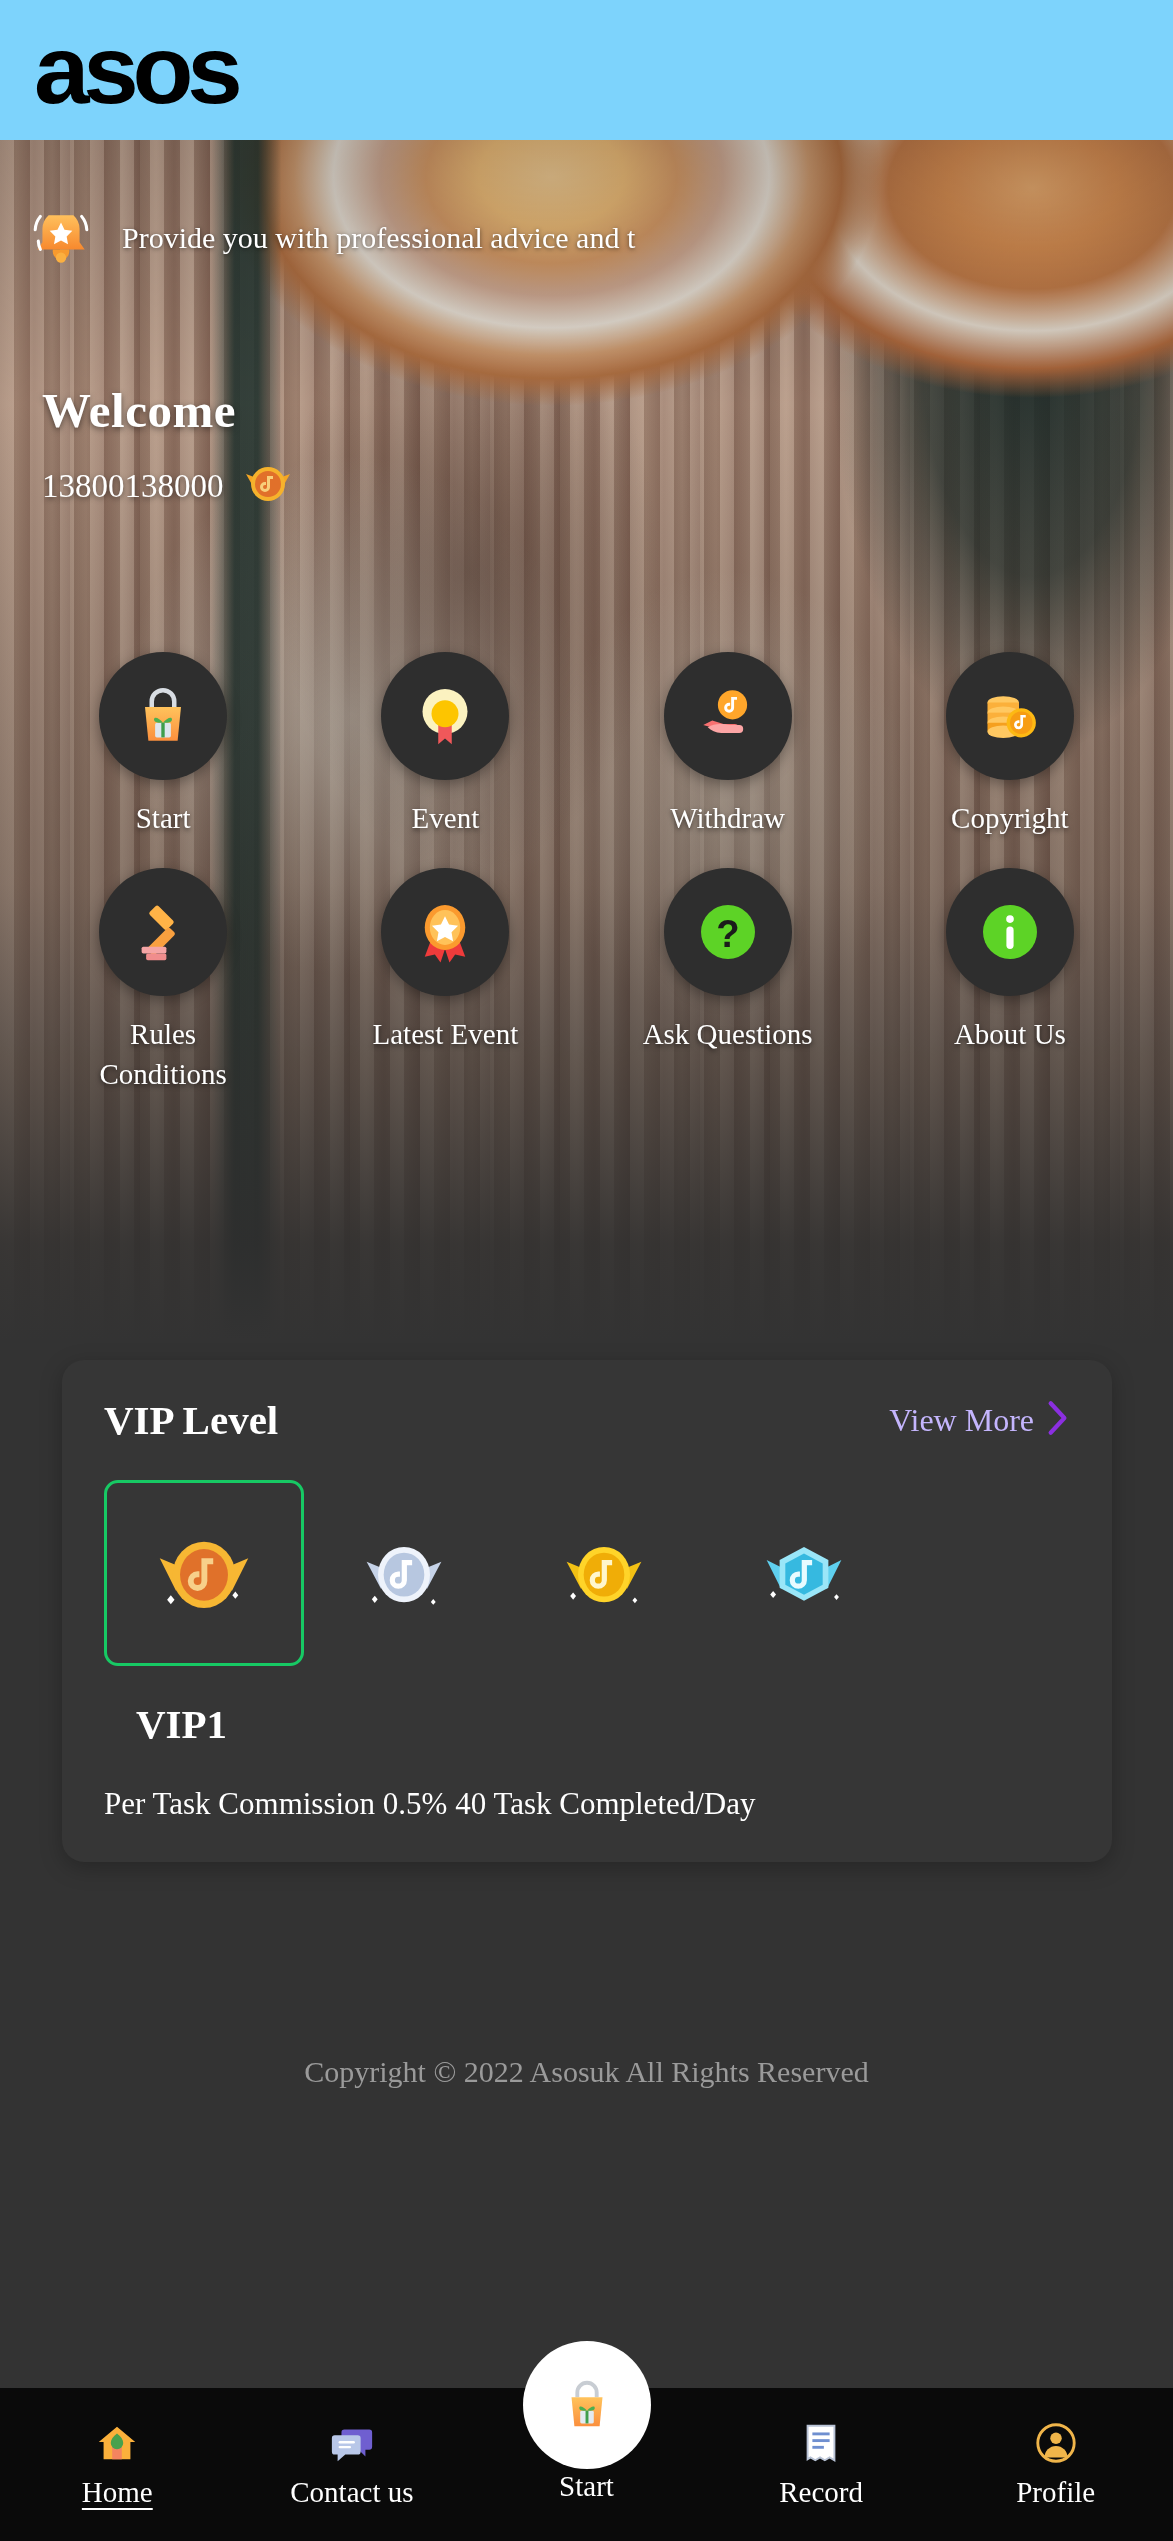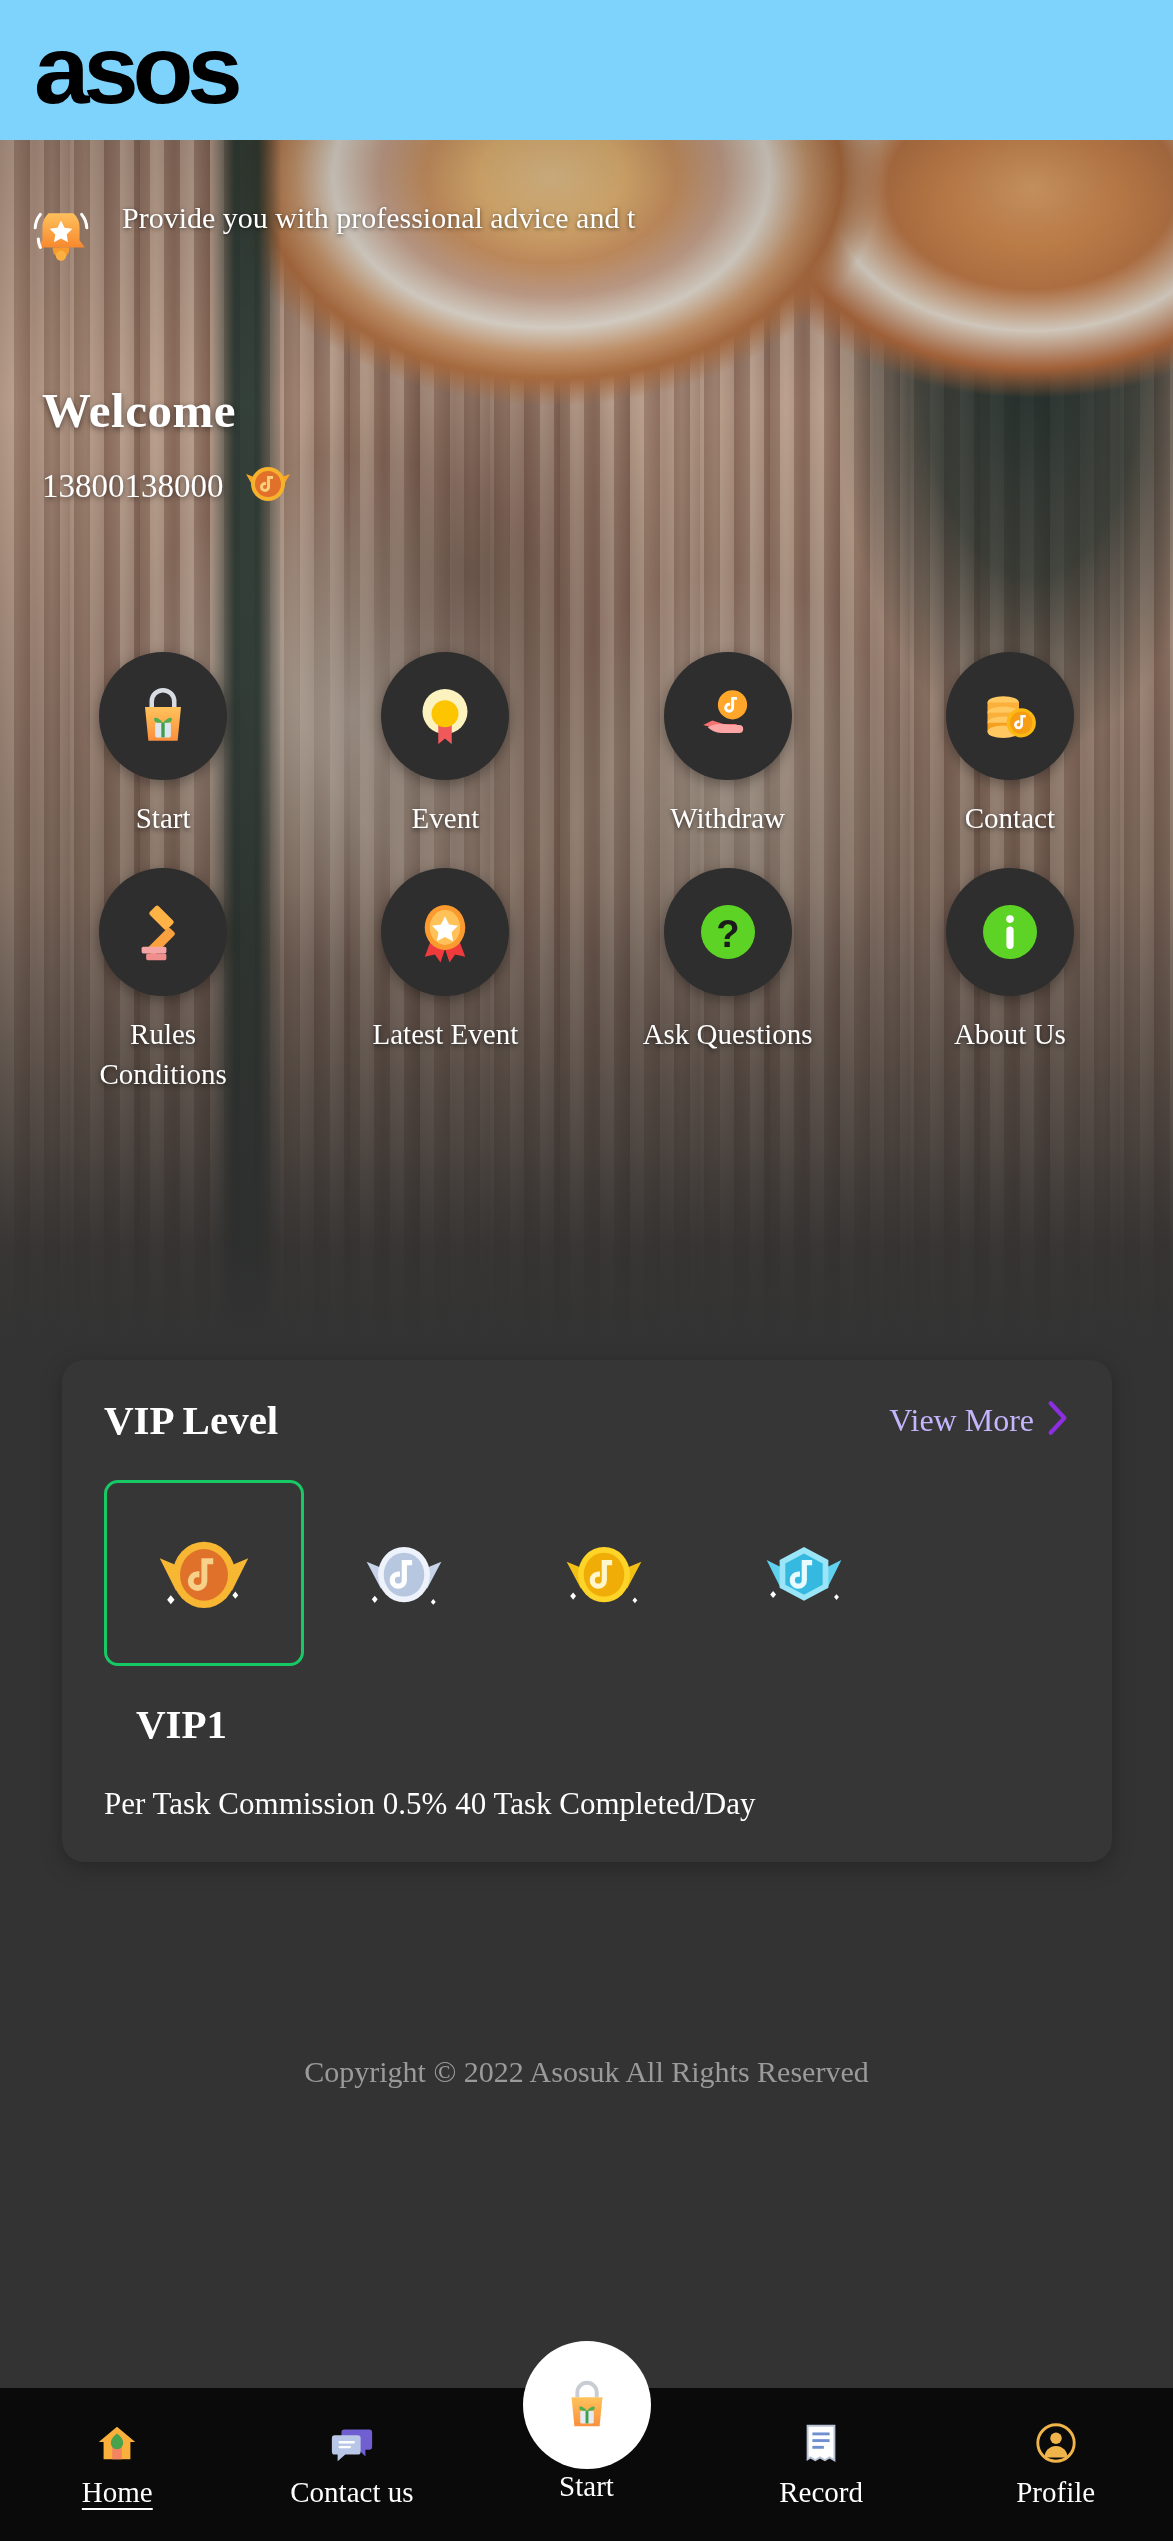--- a/index.html
+++ b/index.html
@@ -80,20 +80,21 @@
       linear-gradient(180deg, rgba(0,0,0,.18) 0%, rgba(0,0,0,.05) 22%, rgba(30,28,26,.35) 62%, rgba(45,45,45,.92) 92%, #333 100%);
   }
 
   
   .notice-bar {
     position: absolute;
     top: 60px; left: 0;
     width: 1173px;
     height: 76px;
     display: flex;
+    align-items: center;
     padding: 0 22px;
     overflow: hidden;
   }
   .bell-wrap { position: relative; width: 78px; height: 72px; flex: 0 0 78px; }
   .bell-wrap svg { position: absolute; top: 2px; left: 6px; }
   .notice-text {
     margin-left: 22px;
     color: #ffffff;
     font-size: 30px;
     line-height: 1.2;
@@ -378,21 +379,21 @@
             <ellipse cx="26" cy="29" rx="14" ry="5.5" fill="#ffc861"></ellipse>
             <rect x="12" y="29" width="28" height="9" fill="#fbb03b"></rect>
             <ellipse cx="26" cy="38" rx="14" ry="5.5" fill="#ffc861"></ellipse>
             <rect x="12" y="38" width="28" height="8" fill="#f5a01f"></rect>
             <ellipse cx="26" cy="46" rx="14" ry="5.5" fill="#ffc861"></ellipse>
             <circle cx="42" cy="38" r="13" fill="#fdb913"></circle>
             <circle cx="42" cy="38" r="10" fill="#f79d13"></circle>
             <path d="M39 31 h7 v2.4 h-2.4 v6.4 a4 4 0 1 1 -4 -4 h.8 v2.4 h-.8 a1.6 1.6 0 1 0 1.6 1.6 v-8.8 z" fill="#fff"></path>
           </svg>
         </div>
-        <div class="menu-label">Contact</div>
+        <div class="menu-label">Copyright</div>
       </div>
 
       <div class="menu-item menu-row-2">
         <div class="menu-circle">
           <svg width="72" height="72" viewBox="0 0 64 64">
             <rect x="20" y="14" width="22" height="11" rx="2" fill="#ffb347" transform="rotate(45 31 19)"></rect>
             <rect x="26" y="26" width="9" height="28" rx="2.5" fill="#f9a03f" transform="rotate(45 30 40)"></rect>
             <rect x="13" y="45" width="22" height="6" rx="1.5" fill="#f5a5a5"></rect>
             <rect x="17" y="51" width="18" height="6" rx="1.5" fill="#f08d8d"></rect>
           </svg>

